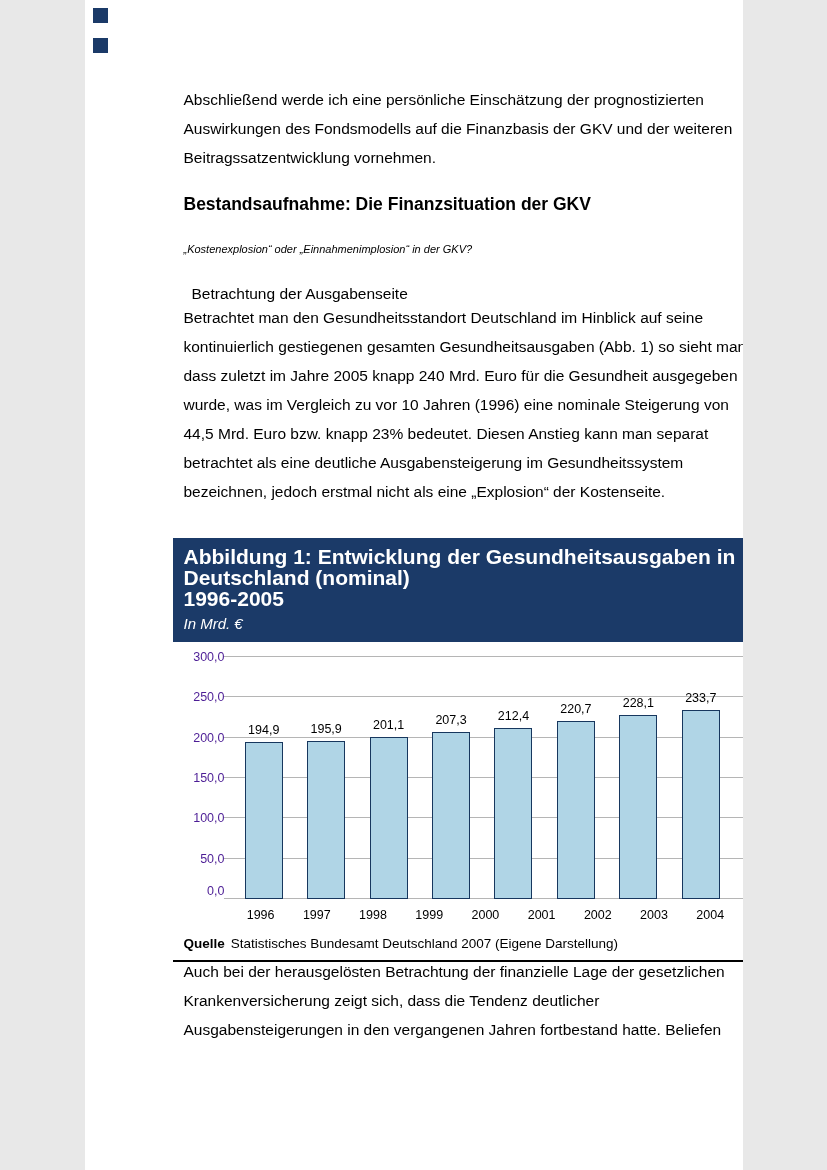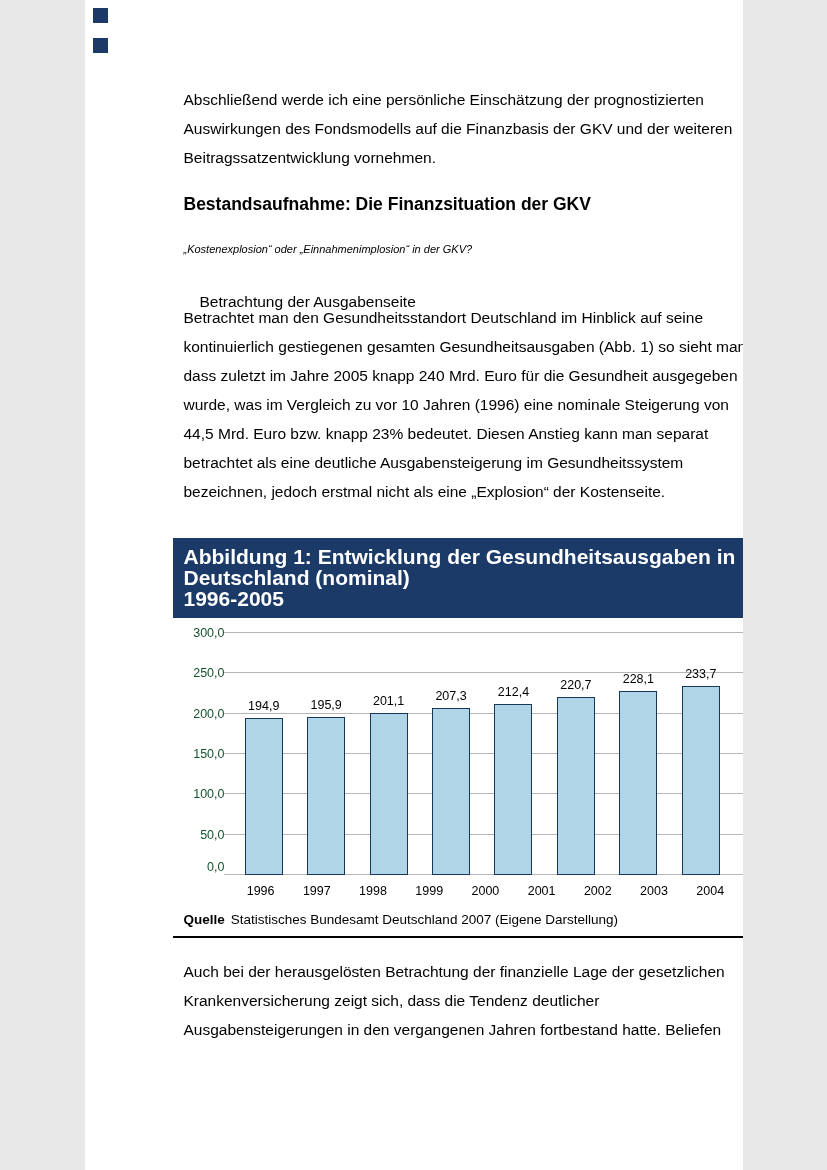--- a/index.html
+++ b/index.html
@@ -32,42 +32,42 @@
   .h1 {
     position:absolute; left:99px; top:192px; width:620px;
     font-size:17.5px; font-weight:bold; line-height:24px; margin:0;
   }
   .h2 {
     position:absolute; left:99px; top:237px; width:620px;
     font-size:11px; font-style:italic; line-height:24px; margin:0; font-weight:normal;
   }
   .h3 {
     position:absolute; left:99px; top:274px; width:620px;
-    font-size:15.5px; line-height:24px; margin:16px; font-weight:normal;
+    font-size:15.5px; line-height:24px; margin:8px; font-weight:normal;
   }
 
   .figure {
     position:absolute; left:88px; top:538px; width:648px; margin:0;
   }
   .fig-header {
     background:#1b3a68; color:#ffffff;
     padding:8px 11px 9px 11px;
   }
   .fig-title {
     font-size:21px; font-weight:bold; line-height:21px;
     white-space:pre-line;
   }
   .fig-unit {
     font-size:15px; font-style:italic; line-height:19px; margin-top:5px;
   }
   .chart { position:relative; height:287px; background:#fff; }
   .y-axis { position:absolute; left:0; top:15px; width:52px; height:242px; }
   .ytick {
     position:absolute; right:0; transform:translateY(50%);
-    font-size:12.5px; color:#14532d; white-space:nowrap;
+    font-size:12.5px; color:#4c1d95; white-space:nowrap;
   }
   .plot { position:absolute; left:60px; right:26px; top:15px; height:242px; }
   .gridline {
     position:absolute; left:-9px; right:0; height:1px; background:#b5b5b5;
   }
   .bars-row {
     position:absolute; left:0; right:0; top:0; bottom:0;
     display:flex; align-items:flex-end;
   }
   .bar-col {
@@ -121,20 +121,21 @@
 dass zuletzt im Jahre 2005 knapp 240 Mrd. Euro für die Gesundheit ausgegeben
 wurde, was im Vergleich zu vor 10 Jahren (1996) eine nominale Steigerung von
 44,5 Mrd. Euro bzw. knapp 23% bedeutet. Diesen Anstieg kann man separat
 betrachtet als eine deutliche Ausgabensteigerung im Gesundheitssystem
 bezeichnen, jedoch erstmal nicht als eine „Explosion“ der Kostenseite.</p>
 
   <figure class="figure">
     <div class="fig-header">
       <div class="fig-title">Abbildung 1: Entwicklung der Gesundheitsausgaben in Deutschland (nominal)
 1996-2005</div>
+      <div class="fig-unit">In Mrd. €</div>
     </div>
     <div class="chart">
       <div class="y-axis">
           <div class="ytick" style="bottom: 8px;">0,0</div>
           <div class="ytick" style="bottom: 40.3333px;">50,0</div>
           <div class="ytick" style="bottom: 80.6667px;">100,0</div>
           <div class="ytick" style="bottom: 121px;">150,0</div>
           <div class="ytick" style="bottom: 161.333px;">200,0</div>
           <div class="ytick" style="bottom: 201.667px;">250,0</div>
           <div class="ytick" style="bottom: 242px;">300,0</div>

